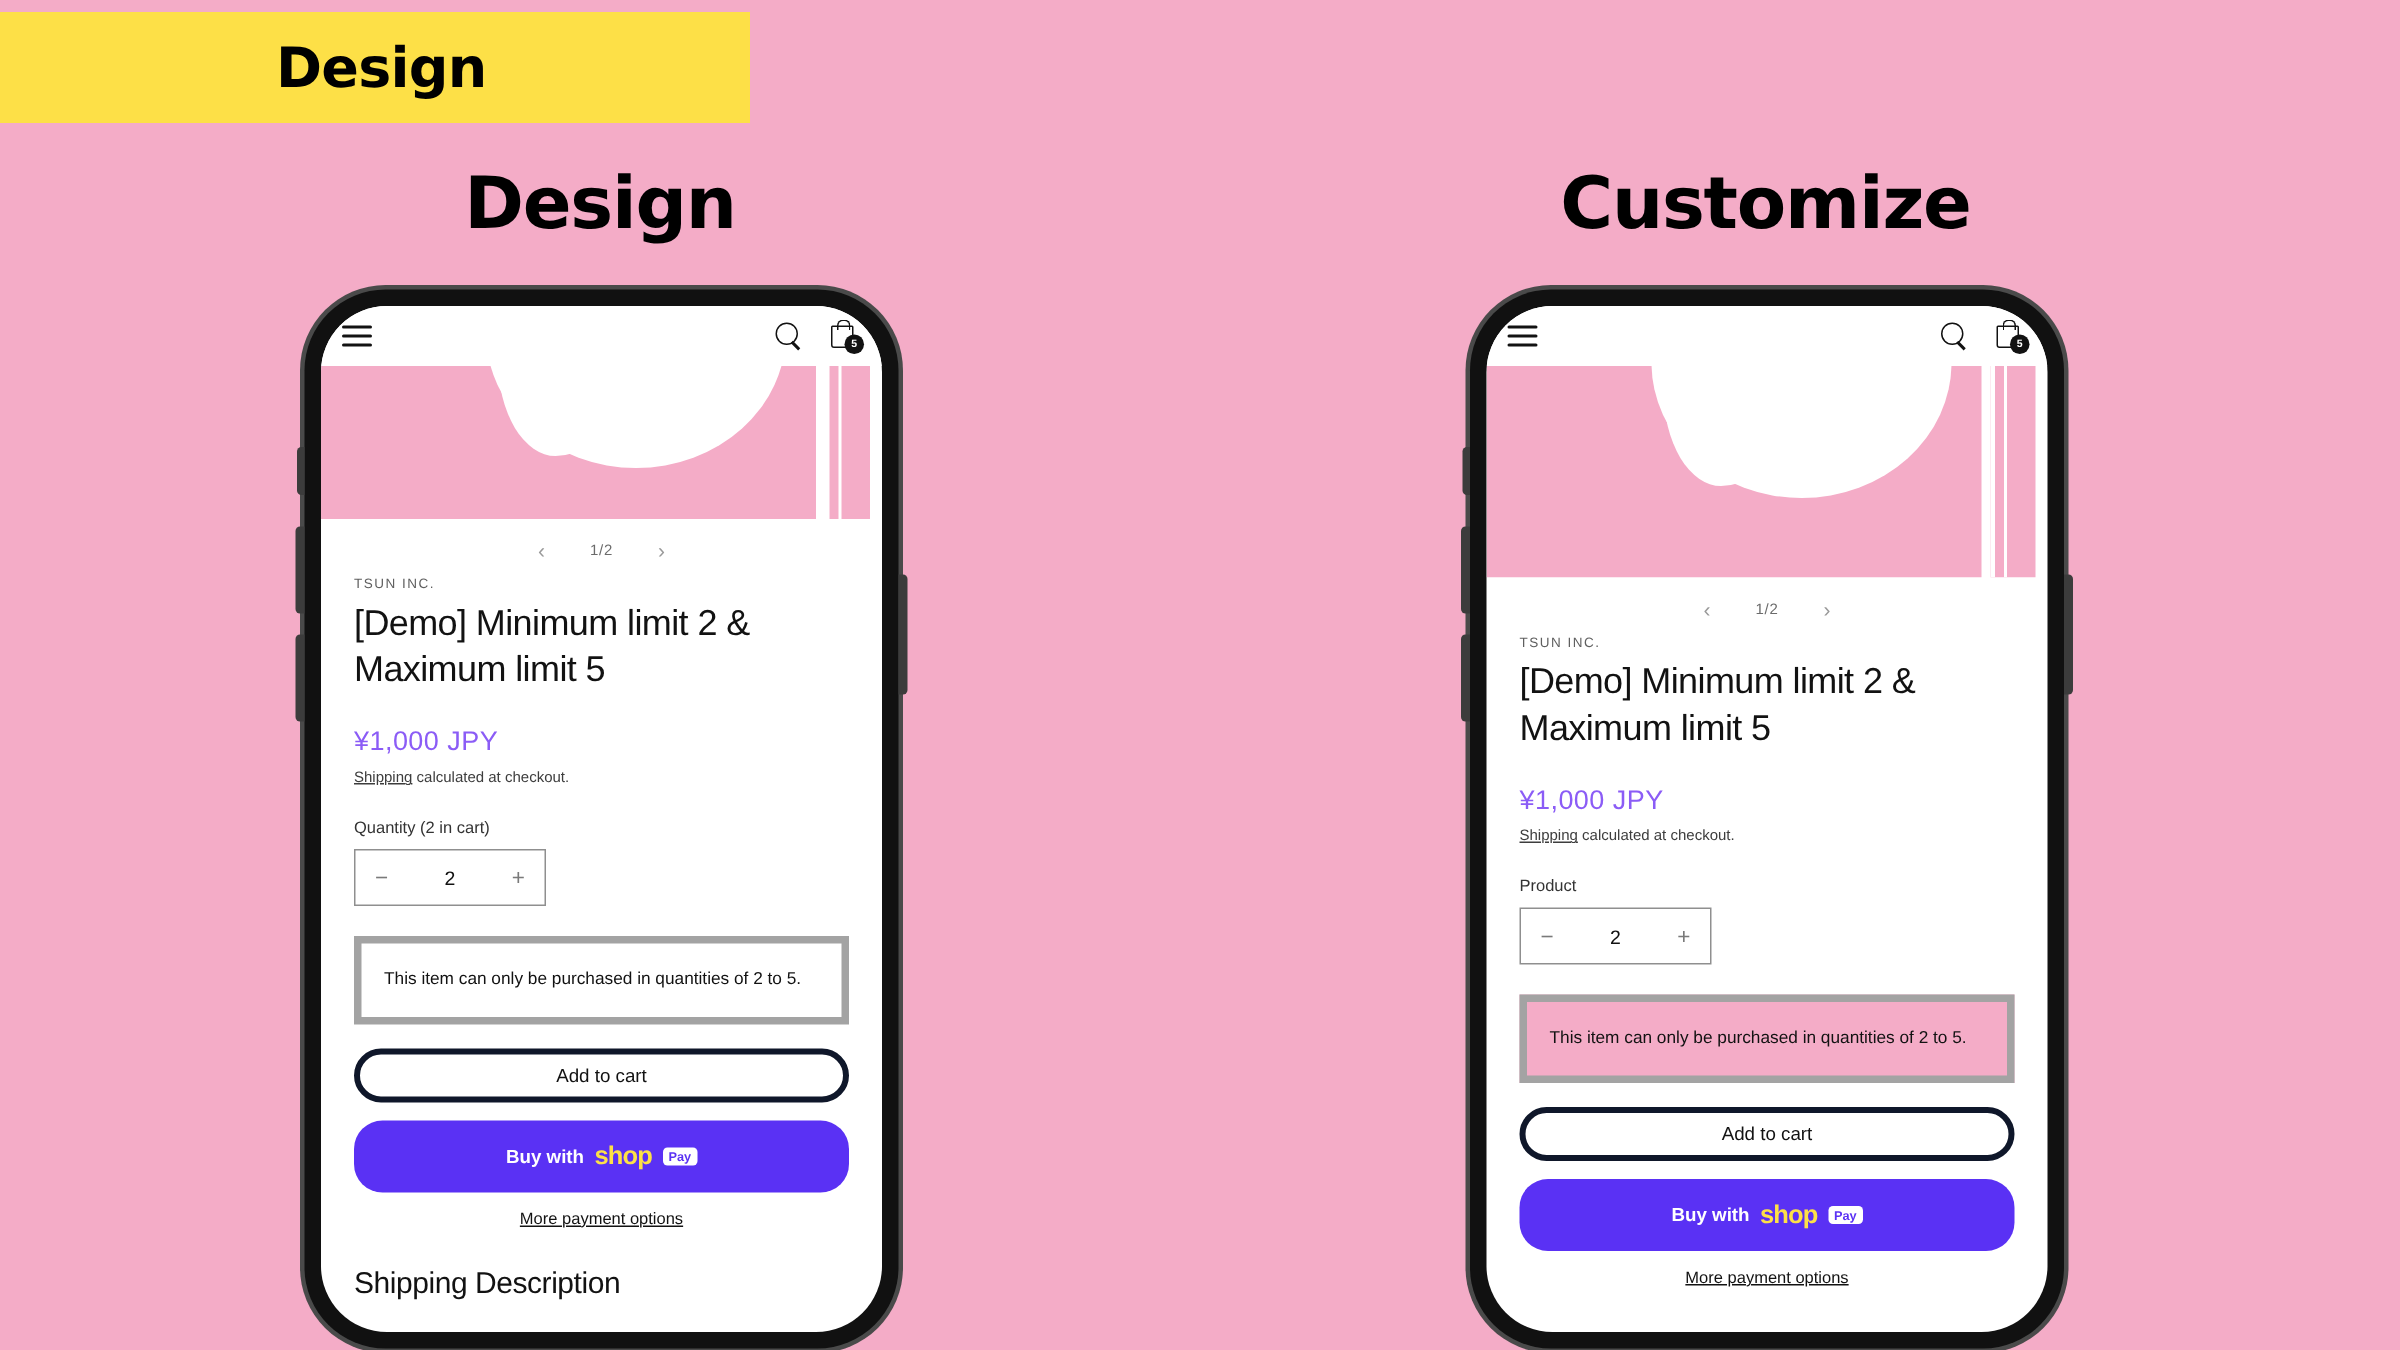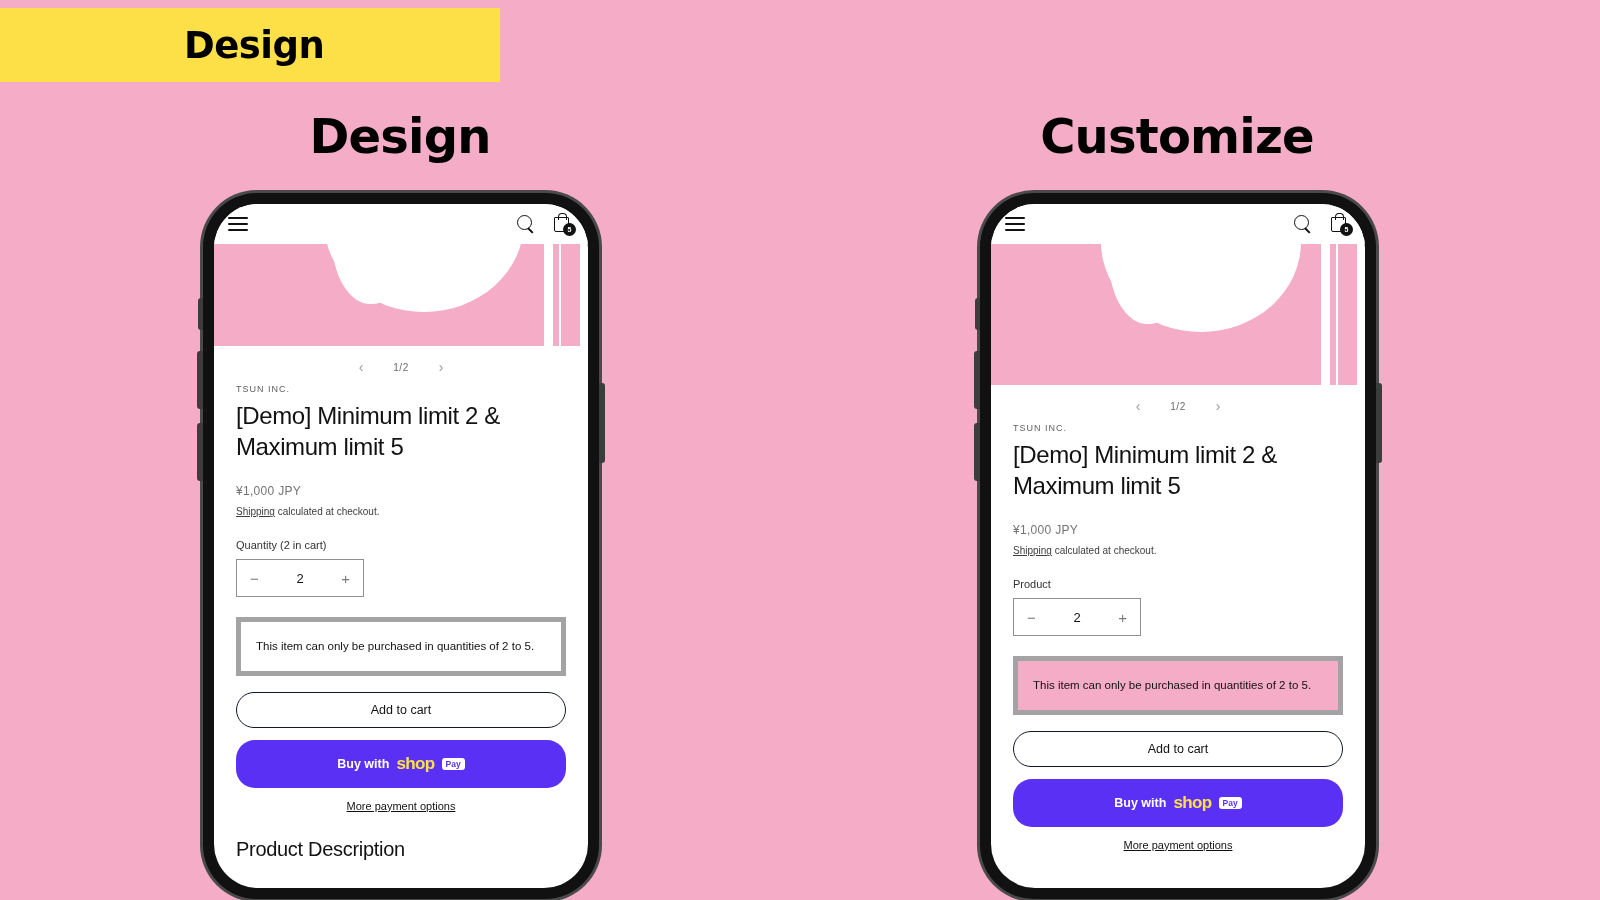--- a/index.html
+++ b/index.html
@@ -230,22 +230,22 @@
   }
   .product-title {
     font-size: 24px;
     line-height: 1.28;
     font-weight: 400;
     color: #121212;
     letter-spacing: -0.4px;
     margin-bottom: 22px;
   }
   .price {
-    font-size: 12px;
-    color: #737373;
+    font-size: 18px;
+    color: #8b5cf6;
     letter-spacing: 0.3px;
     margin-bottom: 8px;
   }
   .shipping-line {
     font-size: 10px;
     color: #3d3d3d;
     margin-bottom: 22px;
   }
   .shipping-link { text-decoration: underline; }
 
@@ -277,21 +277,21 @@
     margin-bottom: 16px;
     background: #ffffff;
   }
   .notice.highlight { background: #F4ACC7; }
 
   .btn-add {
     display: flex;
     align-items: center;
     justify-content: center;
     height: 36px;
-    border: 1px solid #0f172a;
+    border: 4px solid #0f172a;
     border-radius: 18px;
     background: #ffffff;
     font-size: 12.5px;
     color: #121212;
     margin-bottom: 12px;
   }
 
   .btn-shop {
     display: flex;
     align-items: center;
@@ -404,21 +404,21 @@
         <div class="btn-add">Add to cart</div>
 
         <div class="btn-shop">
           <span class="shop-prefix">Buy with</span>
           <span class="shop-word">shop</span>
           <span class="shop-pay">Pay</span>
         </div>
 
         <div class="more-payment">More payment options</div>
 
-        <div class="section-heading">Product Description</div>
+        <div class="section-heading">Shipping Description</div>
       </div>
     </div>
   </div>
 </div>
 
 <div class="phone right">
   <div class="side-btn sb-l1"></div>
   <div class="side-btn sb-l2"></div>
   <div class="side-btn sb-l3"></div>
   <div class="side-btn sb-r1"></div>

